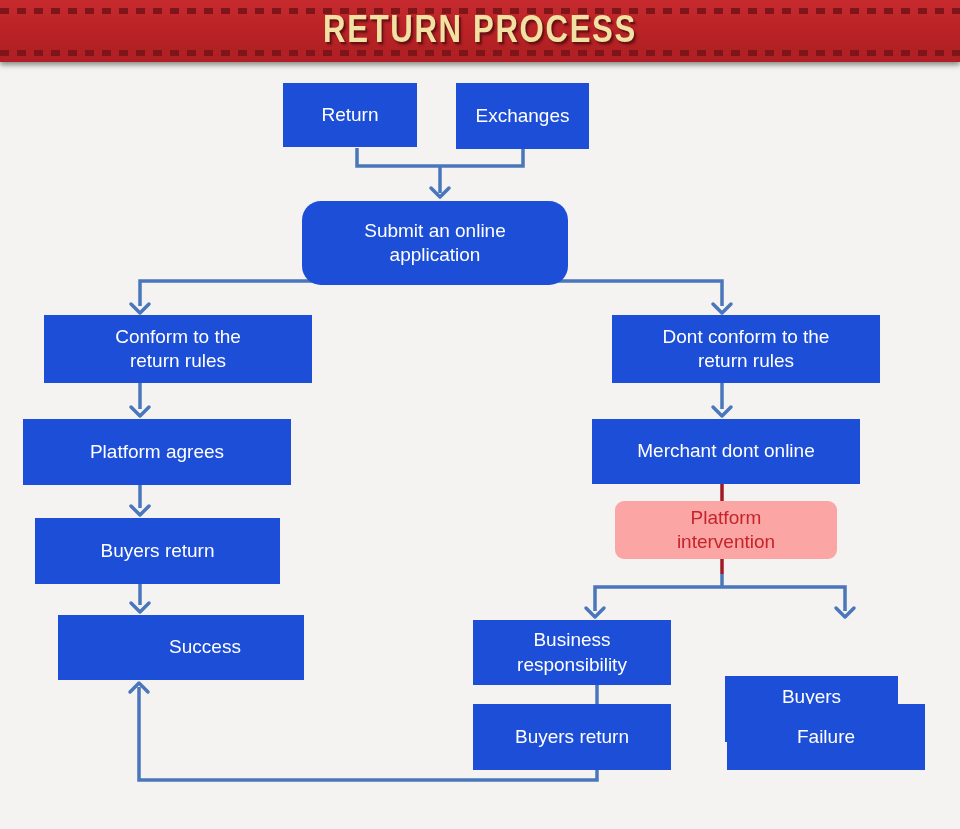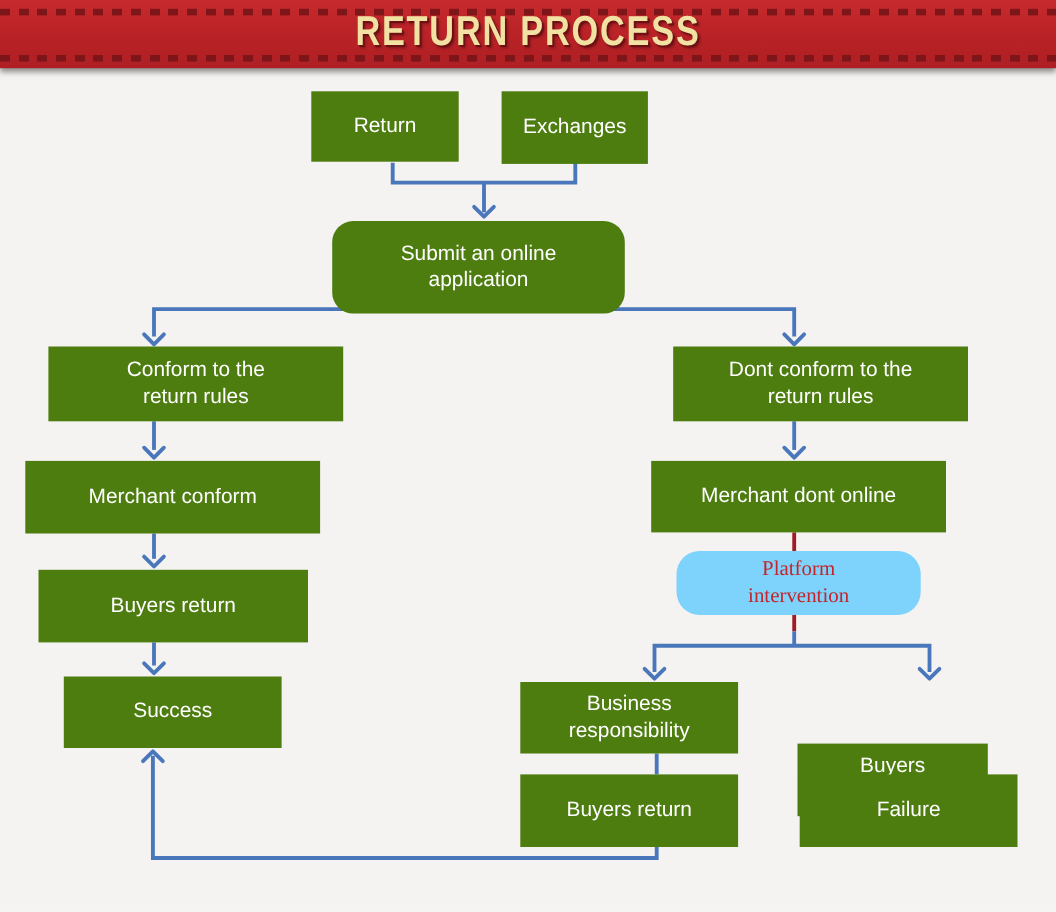--- a/index.html
+++ b/index.html
@@ -25,32 +25,31 @@
     transform:translateY(-54%) scaleX(.82);
     text-align:center;
     font-size:38px; font-weight:bold; letter-spacing:2px;
     color:#f1e2a4;
     text-shadow:2px 2px 0 #6e1013, 3px 3px 3px rgba(0,0,0,.35);
     white-space:nowrap;
   }
   
   .node{
     position:absolute;
-    background:#4d7c0f;
+    background:#1d4ed8;
     color:#ffffff;
     display:flex; align-items:center; justify-content:center;
     text-align:center;
     font-size:19px; line-height:1.28;
     white-space:pre-line;
   }
   .node.highlight{
-    background:#7dd3fc;
+    background:#fca5a5;
     color:#c4252b;
-    border-radius:21px;
-    font-family:Liberation Serif, serif;
+    border-radius:9px;
   }
   
   .connectors{position:absolute; left:0; top:0; pointer-events:none;}
   .c-blue{stroke:#4a77bb; stroke-width:3.5; fill:none; stroke-linecap:butt;}
   .c-red{stroke:#a11b26; stroke-width:3.5; fill:none;}
   .arrow{stroke:#4a77bb; stroke-width:3.5; fill:none; stroke-linecap:round; stroke-linejoin:round;}
 </style>
 </head>
 <body>
 
@@ -101,30 +100,30 @@
 
   <div class="node" style="left:302px;top:201px;width:266px;height:84px;border-radius:19px;">Submit an online
 application</div>
 
   <div class="node" style="left:23px;top:315px;width:268px;height:68px;margin-left:21px;">Conform to the
 return rules</div>
 
   <div class="node" style="left:592px;top:315px;width:268px;height:68px;margin-left:20px;">Dont conform to the
 return rules</div>
 
-  <div class="node" style="left:23px;top:419px;width:268px;height:66px;">Merchant conform</div>
+  <div class="node" style="left:23px;top:419px;width:268px;height:66px;">Platform agrees</div>
 
   <div class="node" style="left:592px;top:419px;width:268px;height:65px;">Merchant dont online</div>
 
   <div class="node" style="left:35px;top:518px;width:245px;height:66px;">Buyers return</div>
 
   <div class="node highlight" style="left:615px;top:501px;width:222px;height:58px;">Platform
 intervention</div>
 
-  <div class="node" style="left:58px;top:615px;width:198px;height:65px;">Success</div>
+  <div class="node" style="left:58px;top:615px;width:198px;height:65px;padding-left:48px;">Success</div>
 
   <div class="node" style="left:473px;top:620px;width:198px;height:65px;">Business
 responsibility</div>
 
   <div class="node" style="left:725px;top:648px;width:173px;height:66px;margin-top:28px;">Buyers
 responsibility</div>
 
   <div class="node" style="left:473px;top:704px;width:198px;height:66px;">Buyers return</div>
 
   <div class="node" style="left:727px;top:704px;width:198px;height:66px;">Failure</div>

